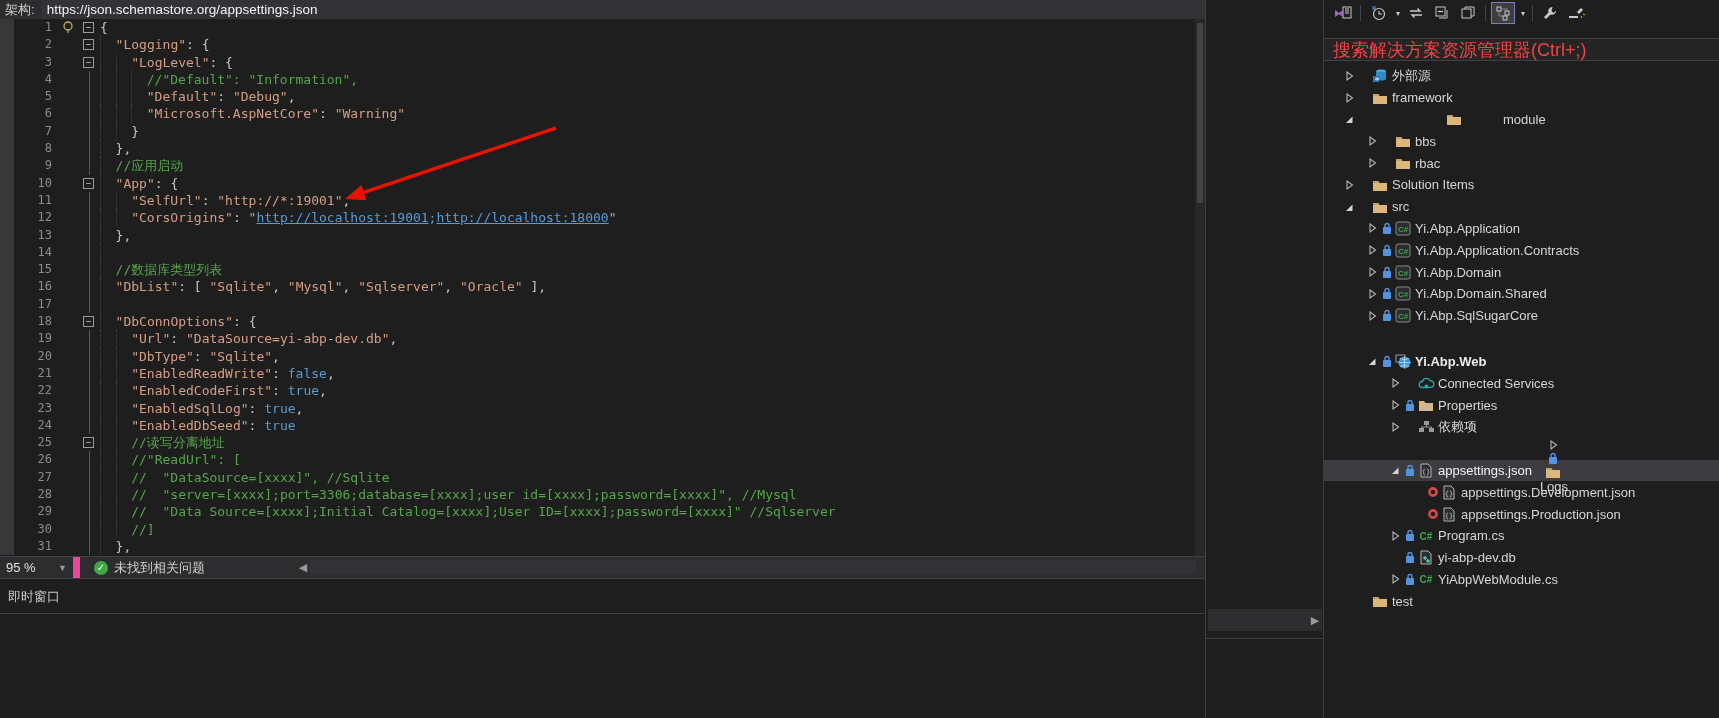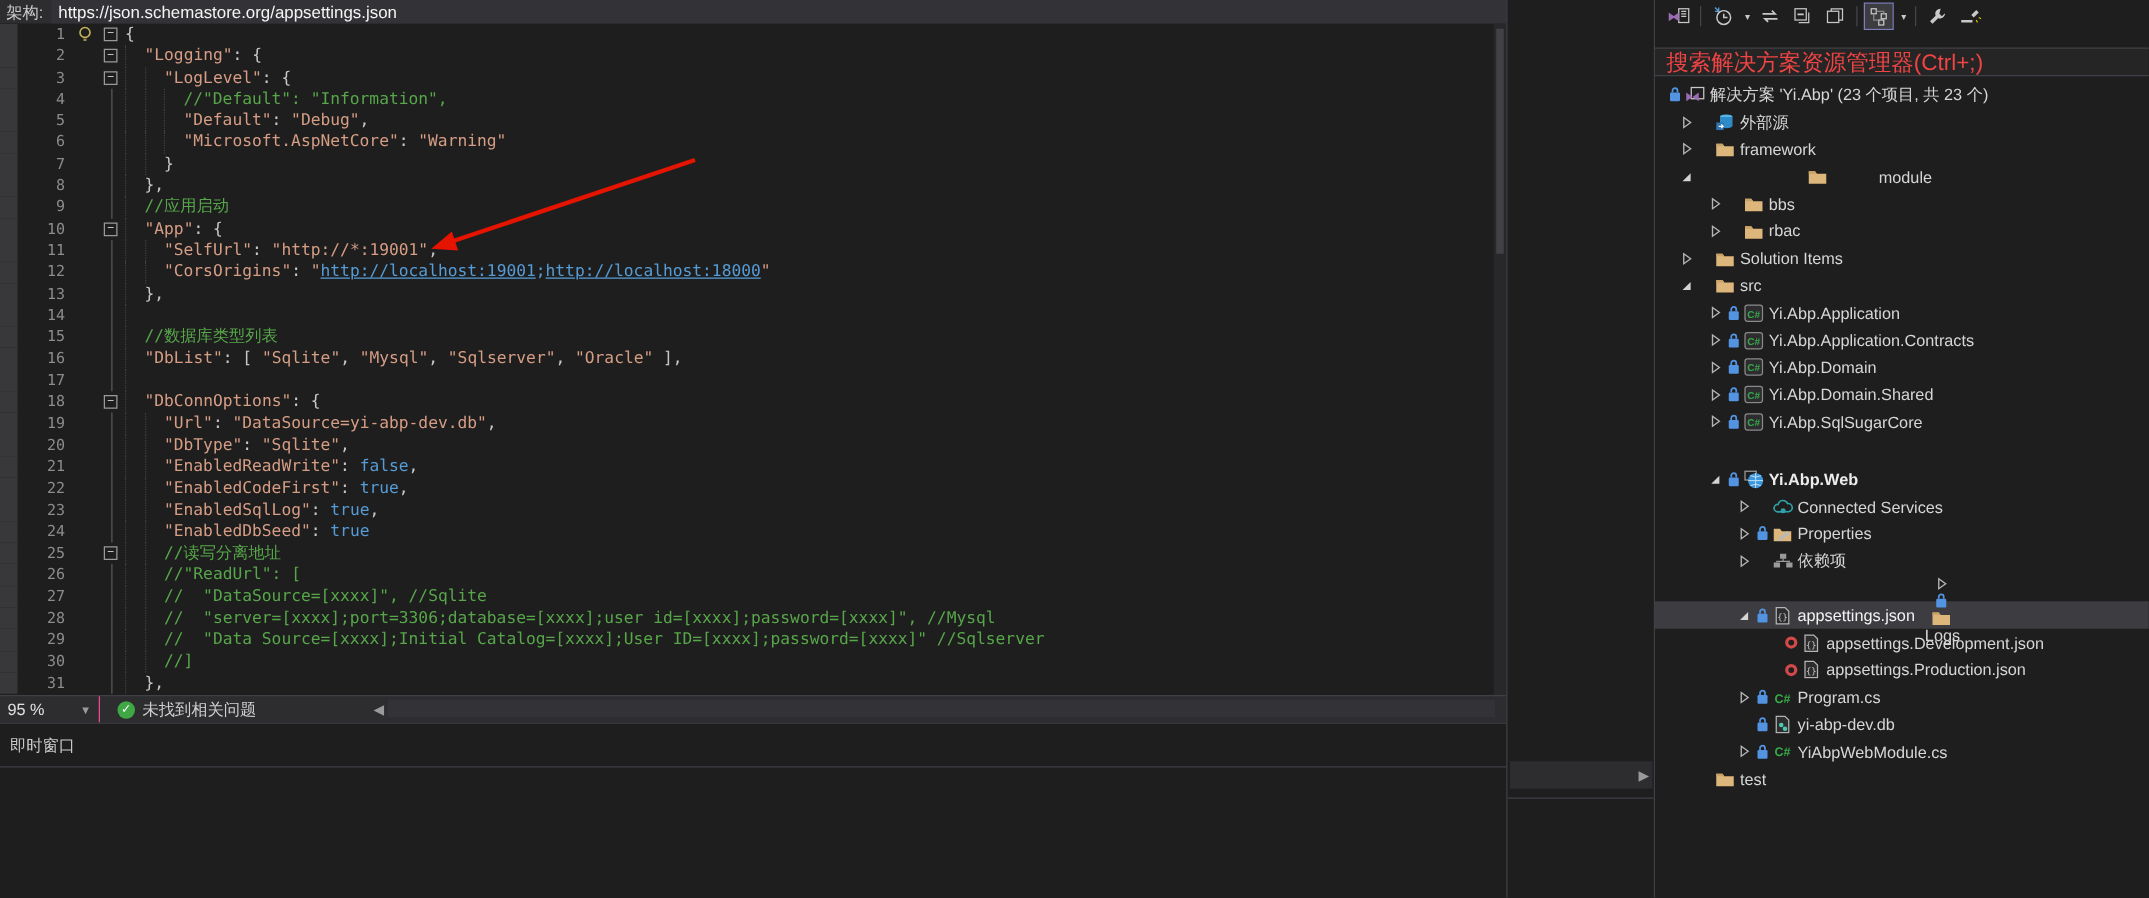--- a/index.html
+++ b/index.html
@@ -32,21 +32,21 @@
   .tk { color:#569cd6; } .tl { color:#569cd6; text-decoration:underline; }
 
   #arrow-svg { left:0; top:19px; width:1205px; height:537px; pointer-events:none; }
 
   .vscroll { left:1195px; top:19px; width:10px; height:537px; background:#28282a; }
   .vthumb { position:absolute; left:2px; top:4px; width:6px; height:180px; background:#424246; }
 
   .bottom-strip { left:0; top:556px; width:1205px; height:22px; background:#2d2d30;
                   display:flex; align-items:center; border-top:1px solid #3f3f46; }
   .zoom-box { width:80px; height:22px; display:flex; align-items:center; padding-left:6px;
-              color:#e0e0e0; font-size:13px; border-right:1px solid #ec4899; }
+              color:#e0e0e0; font-size:13px; border-right:7px solid #ec4899; }
   .zoom-caret { margin-left:auto; margin-right:6px; color:#9a9a9a; font-size:9px; }
   .chk-circle { width:14px; height:14px; border-radius:50%; background:#3fa845; color:#fff;
                 font-size:10px; line-height:14px; text-align:center; margin:0 6px 0 14px; flex:none; }
   .status-msg { color:#d0d0d0; font-size:13px; white-space:nowrap; }
   .hscroll { position:absolute; left:296px; top:557px; width:900px; height:20px; display:flex; align-items:center; }
   .sc-arrow { color:#9a9a9a; font-size:11px; width:14px; text-align:center; }
   .sc-track { flex:1; height:14px; background:#333337; }
 
   .imm-pane { left:0; top:578px; width:1205px; height:140px; background:#1e1e1e; border-top:1px solid #3f3f46; }
   .imm-title { color:#c8c8c8; font-size:13px; padding:9px 0 0 8px; }
@@ -218,36 +218,20 @@
       <span class="tb-btn">
         <svg width="18" height="16" viewBox="0 0 18 16">
           <path d="M2 12 h9" stroke="#c8c8c8" stroke-width="2"></path>
           <path d="M12 9 L16 5 l-2 -2 L10 7 Z" fill="#c8c8c8"></path>
           <path d="M14 11 l1 2 M16 9 l2 1" stroke="#d7ba00"></path>
         </svg>
       </span>
     </div>
   <div class="se-search">搜索解决方案资源管理器(Ctrl+;)</div>
   <div id="tree">
-      <div class="trow" style="padding-left: 9px;">
-        <span class="tlock">
-          <svg width="12" height="13" viewBox="0 0 12 13">
-            <rect x="2" y="5" width="8" height="7" rx="1" fill="#5294e2"></rect>
-            <path d="M4 5 V3.5 a2 2 0 0 1 4 0 V5" fill="none" stroke="#5294e2" stroke-width="1.4"></path>
-          </svg>
-        </span>
-        <span class="ticon">
-          <svg width="16" height="15" viewBox="0 0 16 15">
-            <rect x="5" y="2" width="10" height="9" fill="none" stroke="#c8c8c8"></rect>
-            <polygon points="1,6 6,9.5 1,13" fill="#9b6bb3"></polygon>
-            <polygon points="11,6 6,9.5 11,13" fill="#9b6bb3"></polygon>
-          </svg>
-        </span>
-        <span class="tlabel">解决方案 'Yi.Abp' (23 个项目, 共 23 个)</span>
-      </div>
       <div class="trow" style="padding-left: 17px;">
         <span class="texp">
           <svg width="14" height="14" viewBox="0 0 14 14">
             <path d="M5 3 L10.5 7 L5 11 Z" fill="none" stroke="#b4b4b4" stroke-width="1.1"></path>
           </svg>
         </span>
         <span class="tlock"></span>
         <span class="ticon">
           <svg width="16" height="15" viewBox="0 0 16 15">
             <ellipse cx="9" cy="3.5" rx="5" ry="2" fill="#56b6e8"></ellipse>

